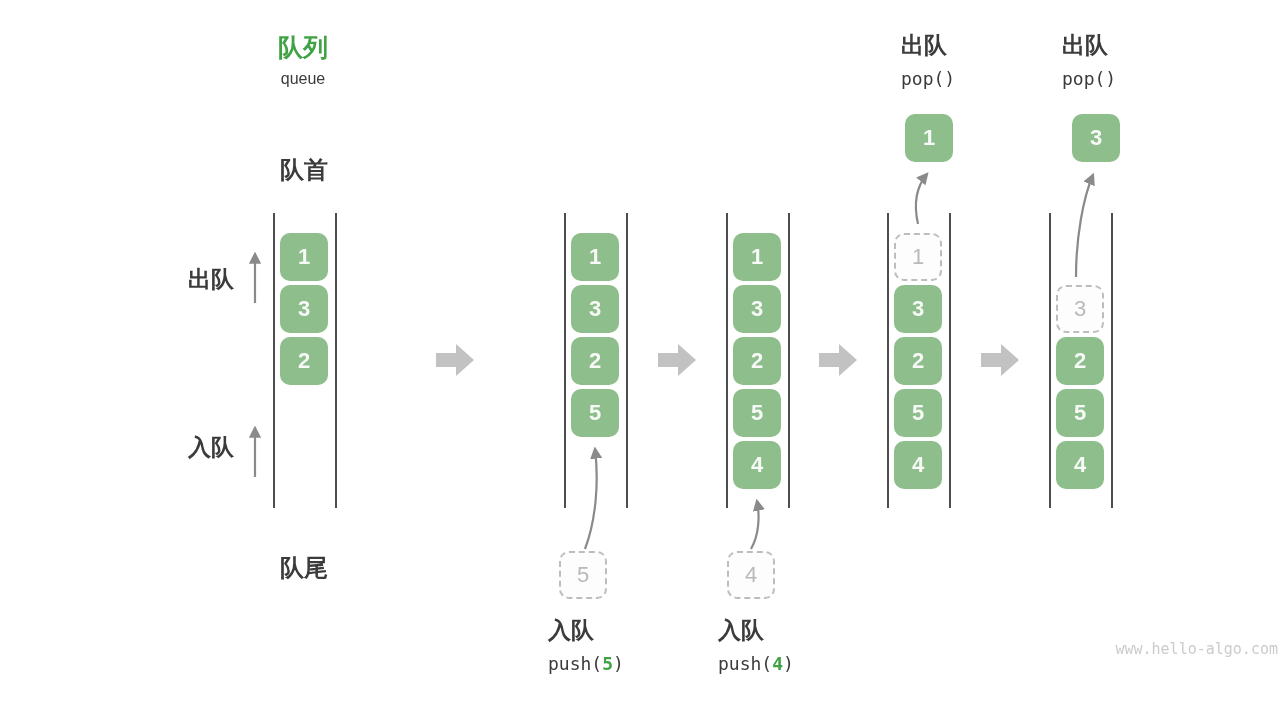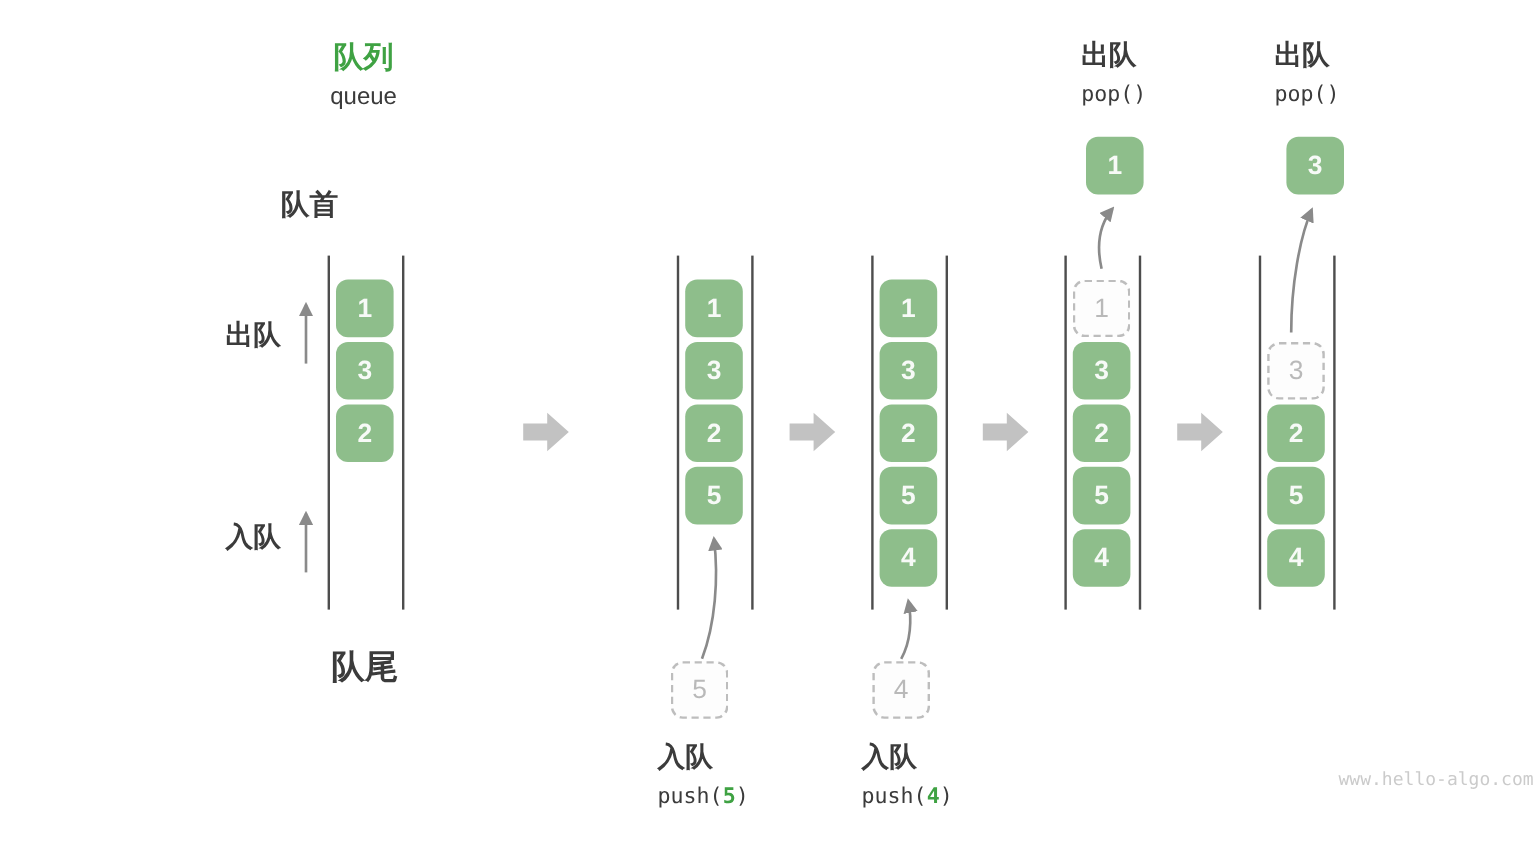--- a/index.html
+++ b/index.html
@@ -15,25 +15,25 @@
   }
   *{margin:0;padding:0;box-sizing:border-box;}
   html,body{width:1280px;height:720px;background:#ffffff;overflow:hidden;}
   body{font-family:"Liberation Sans","DejaVu Sans",sans-serif;color:var(--text-dark);}
   #stage{position:relative;width:1280px;height:548px;background:#ffffff;margin-left:36px;}
 
   .abs{position:absolute;}
 
   
   .title-zh{left:197px;top:31px;width:140px;text-align:center;font-size:25px;font-weight:700;color:var(--accent-green);}
-  .title-en{left:197px;top:70px;width:140px;text-align:center;font-size:20px;font-weight:400;color:var(--text-dark);}
+  .title-en{left:197px;top:70px;width:140px;text-align:center;font-size:16px;font-weight:400;color:var(--text-dark);}
 
   
-  .front-label{left:198px;top:154px;width:140px;font-size:24px;font-weight:700;}
-  .rear-label{left:198px;top:537px;width:140px;text-align:center;font-size:28px;font-weight:700;}
+  .front-label{left:198px;top:154px;width:140px;text-align:center;font-size:24px;font-weight:700;}
+  .rear-label{left:198px;top:552px;width:140px;text-align:center;font-size:24px;font-weight:700;}
 
   
   .side-label{font-size:23px;font-weight:700;}
   .dequeue-side{left:152px;top:264px;}
   .enqueue-side{left:152px;top:432px;}
 
   
   .op{position:absolute;display:flex;flex-direction:column;gap:8px;}
   .op .zh{font-size:23px;font-weight:700;color:var(--text-dark);line-height:26px;}
   .op .code{font-family:"DejaVu Sans Mono","Liberation Mono",monospace;font-size:18px;color:var(--text-dark);line-height:26px;white-space:pre;}

